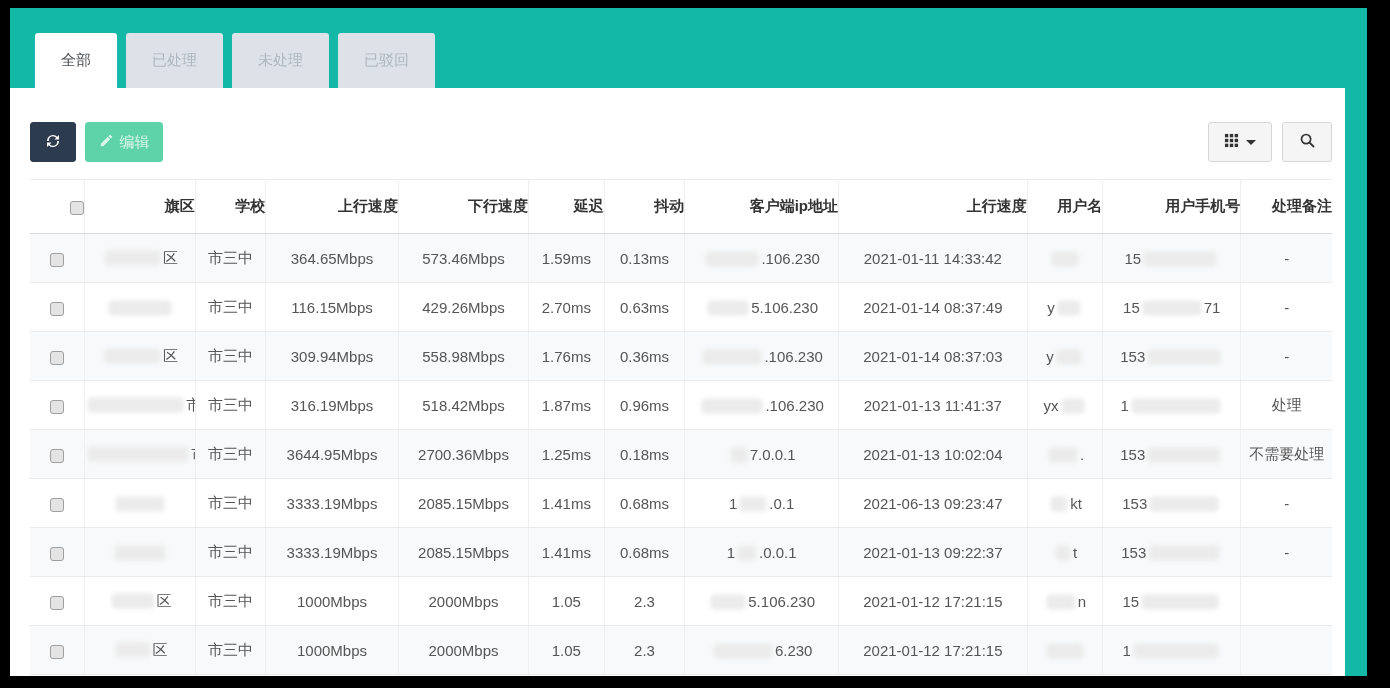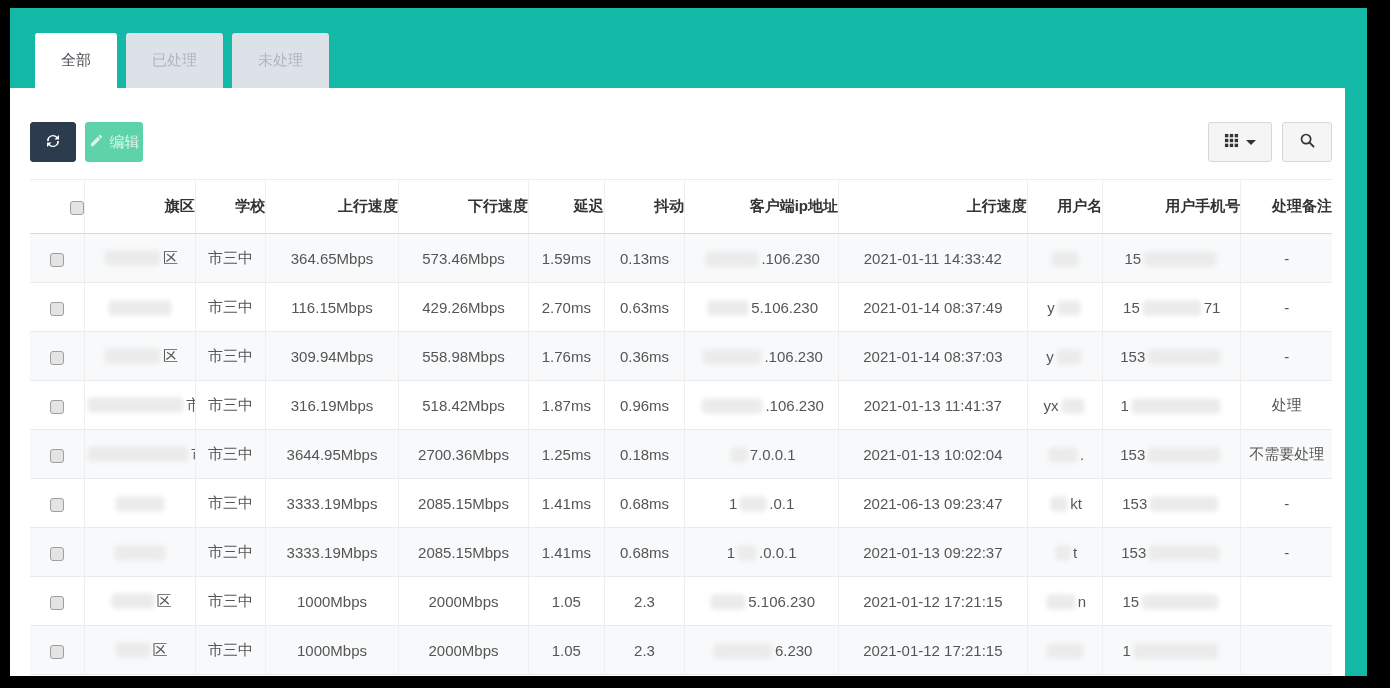--- a/index.html
+++ b/index.html
@@ -15,21 +15,21 @@
   .tab.active { background:#ffffff; color:#4a4f54; }
 
   
   .card { background:#fff; height:calc(100% - 80px); margin-right:22px; overflow:hidden; }
 
   
   .toolbar { display:flex; align-items:center; padding:34px 13px 0 20px; }
   .btn { height:40px; border-radius:3px; border:1px solid transparent; display:inline-flex;
          align-items:center; justify-content:center; cursor:pointer; font-size:15px; }
   .btn-refresh { width:46px; background:#2c3b4d; border-color:#2c3b4d; }
-  .btn-edit { width:58px; background:#5ed3a9; border-color:#5ed3a9; margin-left:9px; color:rgba(255,255,255,.78); gap:6px; }
+  .btn-edit { width:78px; background:#5ed3a9; border-color:#5ed3a9; margin-left:9px; color:rgba(255,255,255,.78); gap:6px; }
   .btn-edit svg { opacity:.78; }
   .spacer { flex:1; }
   .btn-light { background:#f5f5f5; border-color:#d7d7d7; color:#333; margin-left:10px; }
   .btn-cols { width:64px; gap:7px; }
   .btn-search { width:50px; }
   .caret { width:0; height:0; border-left:5px solid transparent; border-right:5px solid transparent; border-top:5px solid #333; }
 
   
   .table-wrap { margin:17px 13px 0 20px; }
   table { width:100%; border-collapse:collapse; table-layout:fixed; font-size:15px; color:#555; }
@@ -48,20 +48,21 @@
 </style>
 </head>
 <body>
 
 <div class="frame">
 
   <div class="tabbar">
     <div class="tab active">全部</div>
     <div class="tab">已处理</div>
     <div class="tab">未处理</div>
+    <div class="tab">已驳回</div>
   </div>
 
   <div class="card">
 
     <div class="toolbar">
       <button class="btn btn-refresh">
         <span>
           <svg width="18" height="18" viewBox="0 0 24 24">
             <path fill="#fff" d="M4 12a8 8 0 0 1 13.66-5.66L20 4v6h-6l2.24-2.24A5.5 5.5 0 0 0 6.5 12H4zm16 0a8 8 0 0 1-13.66 5.66L4 20v-6h6l-2.24 2.24A5.5 5.5 0 0 0 17.5 12H20z"></path>
           </svg>

